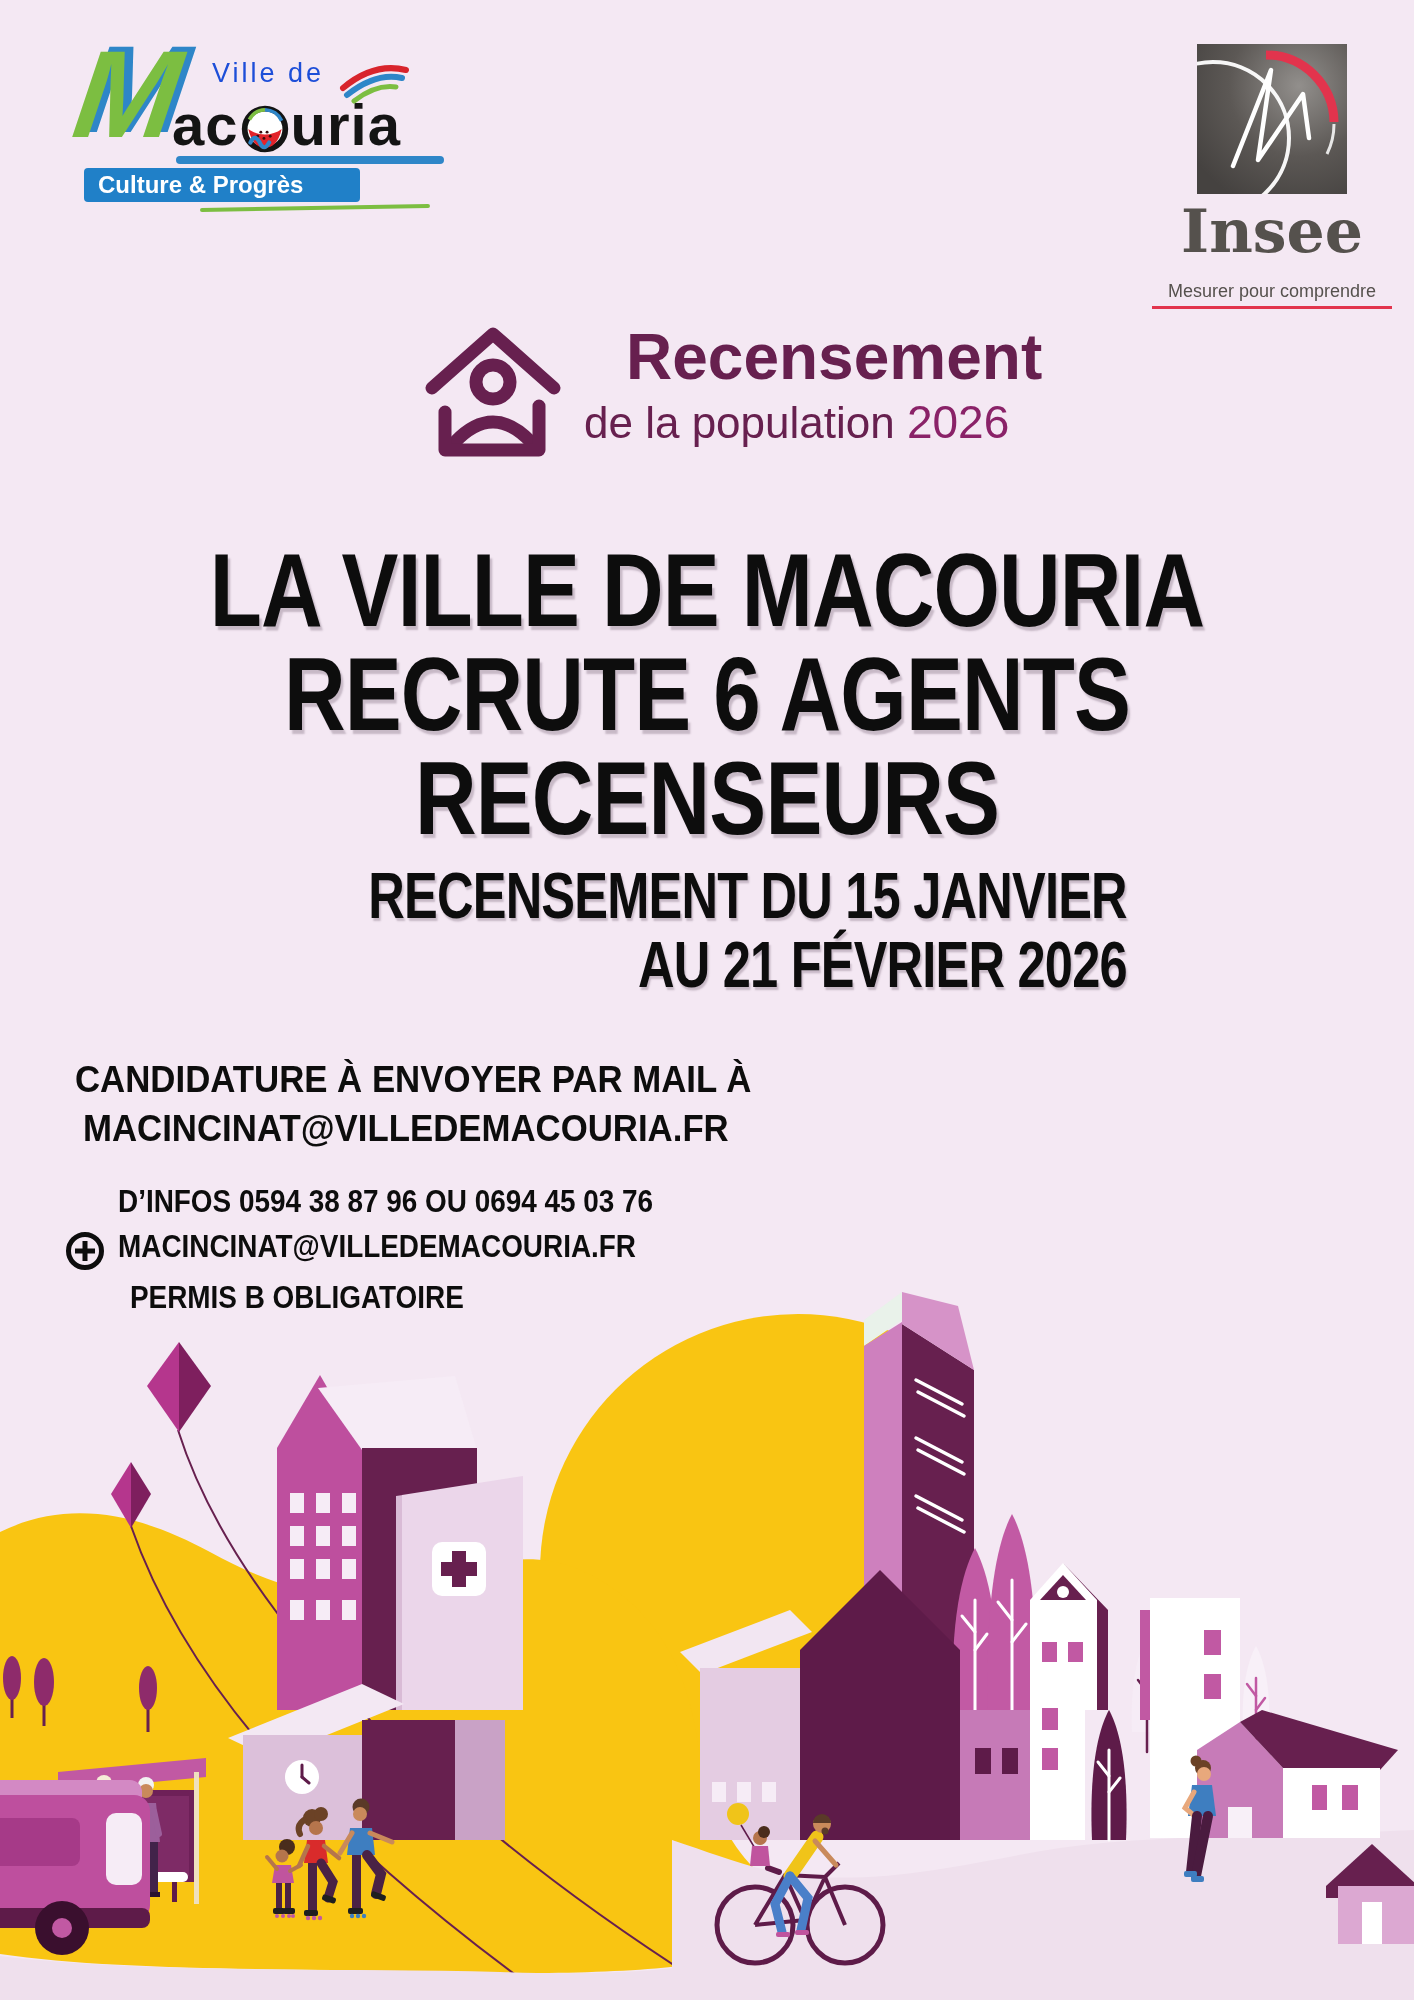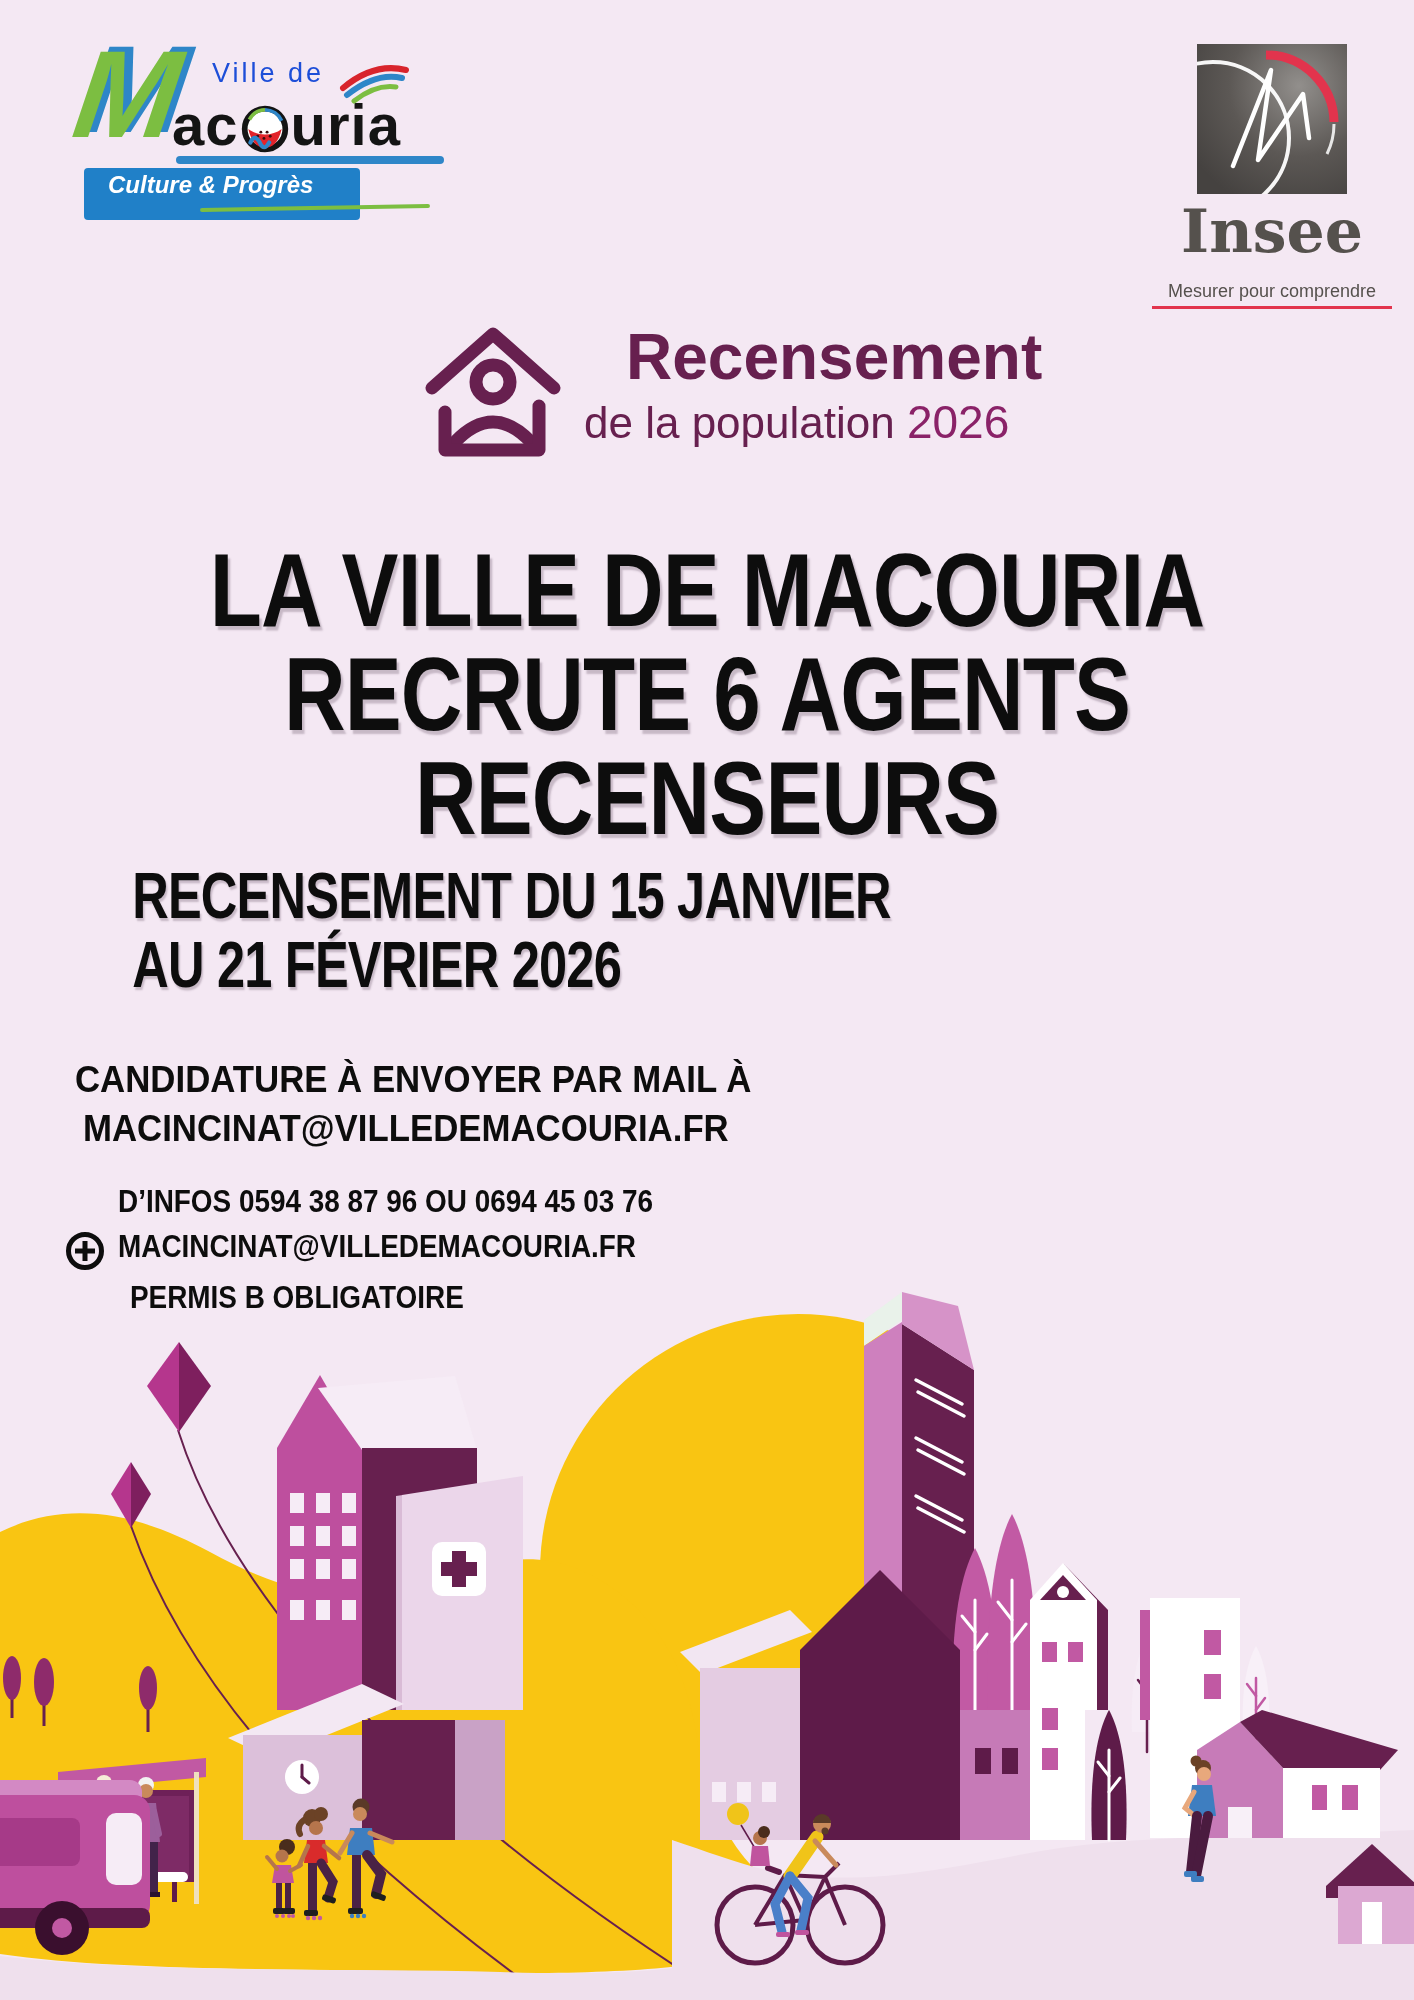--- a/index.html
+++ b/index.html
@@ -9,22 +9,22 @@
   
   .mac-logo{position:absolute;left:80px;top:44px;width:370px;height:170px;}
   .mac-villede{position:absolute;left:132px;top:2px;font-size:27px;letter-spacing:3px;color:#1d4ed8;margin-top:12px;}
   .mac-m{position:absolute;left:-4px;top:-12px;font-size:124px;font-weight:800;font-style:italic;
          transform:skewX(-8deg);color:#7CBE41;text-shadow:8px -5px 0 #2E86C8;line-height:1;}
   .mac-word{position:absolute;left:92px;top:52px;font-size:58px;font-weight:700;color:#141414;
             letter-spacing:1px;display:flex;align-items:center;line-height:1;}
   .mac-word .omelon{display:inline-block;width:50px;height:50px;margin:0 1px;position:relative;top:4px;}
   .mac-swoosh{position:absolute;left:258px;top:18px;width:72px;height:42px;}
   .mac-underline{position:absolute;left:96px;top:112px;width:268px;height:8px;background:#2E86C8;border-radius:4px;}
-  .mac-banner{position:absolute;left:4px;top:124px;width:276px;height:52px;background:#2080C8;border-radius:4px;
-              color:#fff;font-size:24px;font-weight:700;font-style:italic;line-height:34px;padding-left:24px;box-sizing:border-box;}
+  .mac-banner{position:absolute;left:4px;top:124px;width:276px;height:34px;background:#2080C8;border-radius:4px;
+              color:#fff;font-size:24px;font-weight:700;line-height:34px;padding-left:14px;box-sizing:border-box;}
   .mac-greenline{position:absolute;left:120px;top:162px;width:230px;height:4px;background:#7CBE41;border-radius:2px;transform:rotate(-1deg);}
 
   
   .insee{position:absolute;left:1152px;top:44px;width:240px;text-align:center;}
   .insee-square{display:inline-block;width:150px;height:150px;}
   .insee-name{font-family:"DejaVu Serif","Liberation Serif",serif;font-size:60px;font-weight:600;
               color:#55514D;line-height:1.05;margin-top:2px;}
   .insee-tagline{font-size:18px;color:#55514D;margin-top:18px;padding-bottom:4px;border-bottom:3px solid #E2344D;}
 
   
@@ -33,21 +33,21 @@
   .census-text{margin-left:16px;color:#67204F;}
   .census-title{font-size:64px;font-weight:800;letter-spacing:0;line-height:1;margin-left:42px;}
   .census-sub{font-size:44px;font-weight:500;margin-top:6px;}
   .census-sub .year{font-weight:400;color:#8A2268;font-size:46px;}
 
   
   .title{position:absolute;left:0;top:538px;width:1414px;text-align:center;color:#0d0d0d;}
   .title .line{font-size:104px;font-weight:800;line-height:1.0;letter-spacing:-1px;
                transform:scaleX(0.82);transform-origin:50% 50%;
                text-shadow:3px 4px 2px rgba(95,75,95,0.30);}
-  .subtitle{position:absolute;left:0;top:862px;width:1259px;text-align:left;color:#0d0d0d;}
+  .subtitle{position:absolute;left:0;top:862px;width:1259px;text-align:right;color:#0d0d0d;}
   .subtitle .line{font-size:64px;font-weight:800;line-height:1.08;letter-spacing:-1px;
                   transform:scaleX(0.79);transform-origin:50% 50%;
                   text-shadow:2px 3px 2px rgba(95,75,95,0.30);}
   .candidature{position:absolute;left:75px;top:1056px;color:#0d0d0d;}
   .candidature .line{font-size:37px;font-weight:800;line-height:1.32;letter-spacing:0;
                      transform:scaleX(0.94);transform-origin:0 50%;}
   .candidature .line:nth-child(2){margin-left:8px;}
 
   .infos{position:absolute;left:66px;top:1180px;color:#0d0d0d;}
   .infos-row{display:flex;align-items:center;}

